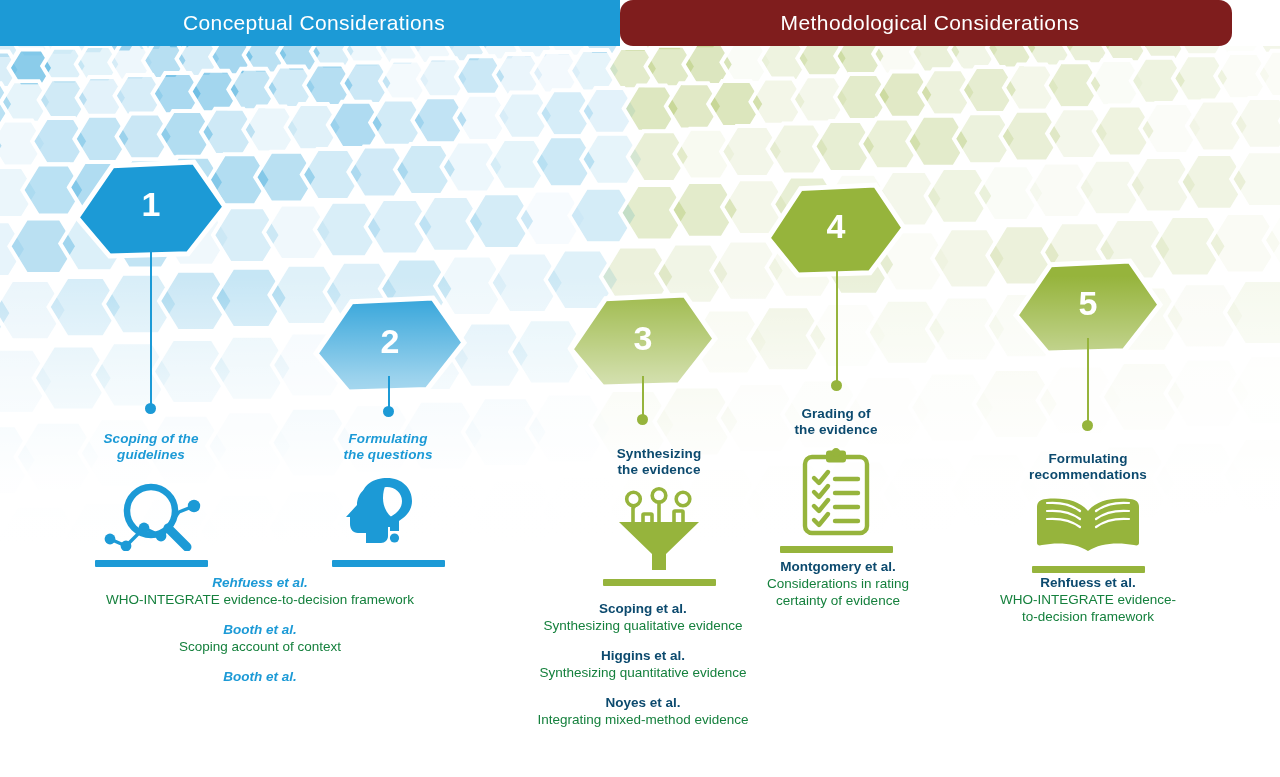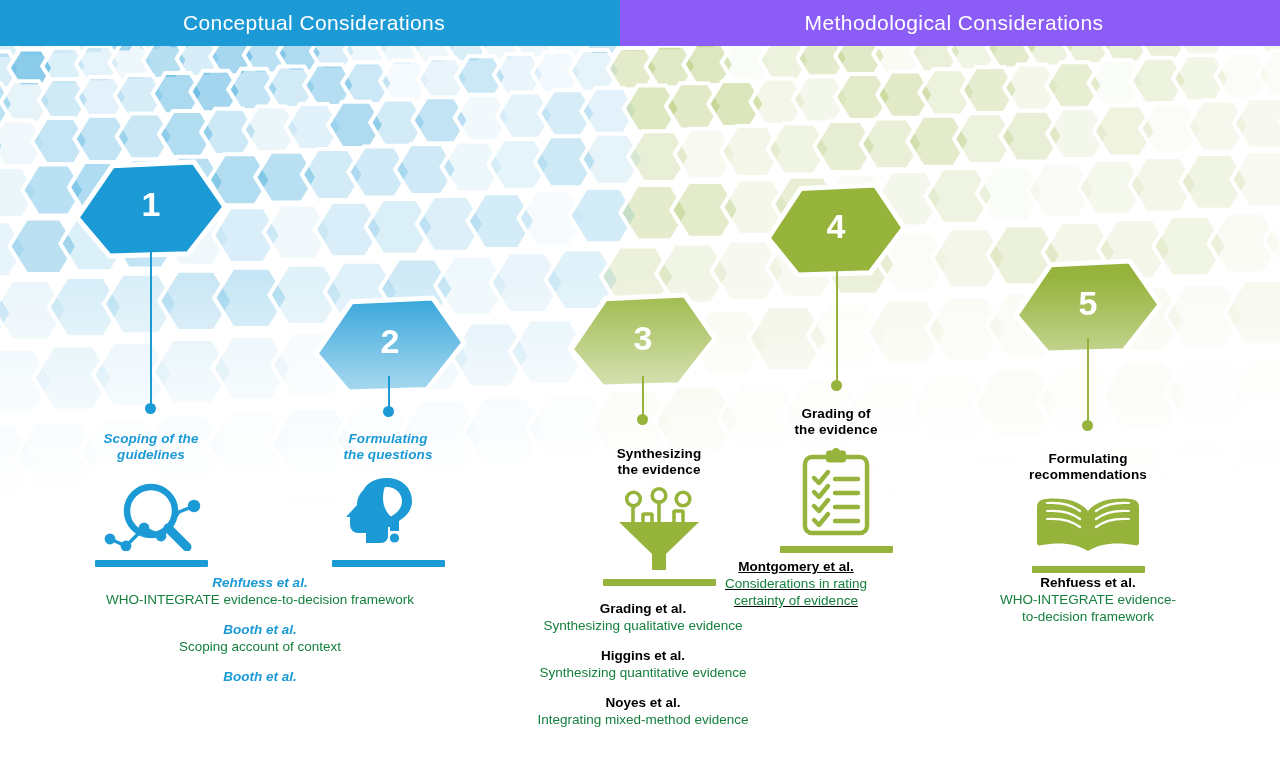--- a/index.html
+++ b/index.html
@@ -13,21 +13,21 @@
 
   
   #header{
     position:absolute; left:0; top:0; width:1280px; height:46px;
     display:flex;
   }
   .hdr-half{
     height:46px; display:flex; align-items:center; justify-content:center;padding-left:8px;
   }
   #hdr-left{ width:620px; background:#1C9AD6; }
-  #hdr-right{ width:660px; background:#8b5cf6; }
+  #hdr-right{ width:612px; background:#7f1d1d;border-radius:13px; }
   .hdr-title{
     color:#ffffff; font-size:21px; letter-spacing:.4px; font-weight:400;
     font-family:"Liberation Sans", sans-serif;
   }
 
   
   #stage{
     position:absolute; left:0; top:46px; width:1280px; height:731px;
     background:#ffffff;
     overflow:hidden;
@@ -45,21 +45,21 @@
   .connector{ position:absolute; }
   .conn-line{ position:absolute; width:2px; }
   .conn-dot{ position:absolute; width:11px; height:11px; border-radius:50%; }
 
   
   .col{ position:absolute; text-align:center; }
   .col-title{
     font-size:13.5px; font-weight:bold; line-height:16px; letter-spacing:.1px;
   }
   .blue-txt{ color:#1C9AD6;font-style:italic; }
-  .green-txt{ color:#000000; }
+  .green-txt{ color:#0c4a6e; }
 
   .icon-wrap{ display:flex; justify-content:center; align-items:flex-end; }
   .rule{ height:7px; margin:0 auto; border-radius:1px; }
   .rule.blue{ background:#1C9AD6; }
   .rule.green{ background:#96B43C; }
 
   
   .refs{ position:absolute; text-align:center; }
   .ref{ margin-bottom:13px; }
   .ref-author{ font-size:13.5px; font-weight:bold; line-height:17px; }
@@ -553,34 +553,34 @@
       <div class="ref-author blue-txt">Booth et al.</div>
       <div class="ref-title">Scoping account of context</div>
     </div>
     <div class="ref">
       <div class="ref-author blue-txt">Booth et al.</div>
     </div>
   </div>
 
   <div class="refs" style="left:513px; top:554px; width:260px;">
     <div class="ref">
-      <div class="ref-author green-txt">Grading et al.</div>
+      <div class="ref-author green-txt">Scoping et al.</div>
       <div class="ref-title">Synthesizing qualitative evidence</div>
     </div>
     <div class="ref">
       <div class="ref-author green-txt">Higgins et al.</div>
       <div class="ref-title">Synthesizing quantitative evidence</div>
     </div>
     <div class="ref">
       <div class="ref-author green-txt">Noyes et al.</div>
       <div class="ref-title">Integrating mixed-method evidence</div>
     </div>
   </div>
 
-  <div class="refs" style="left:693px; top:512px; width:206px;text-decoration:underline;">
+  <div class="refs" style="left:735px; top:512px; width:206px;">
     <div class="ref">
       <div class="ref-author green-txt">Montgomery et al.</div>
       <div class="ref-title">Considerations in rating</div>
       <div class="ref-title">certainty of evidence</div>
     </div>
   </div>
 
   <div class="refs" style="left:985px; top:528px; width:206px;">
     <div class="ref">
       <div class="ref-author green-txt">Rehfuess et al.</div>

